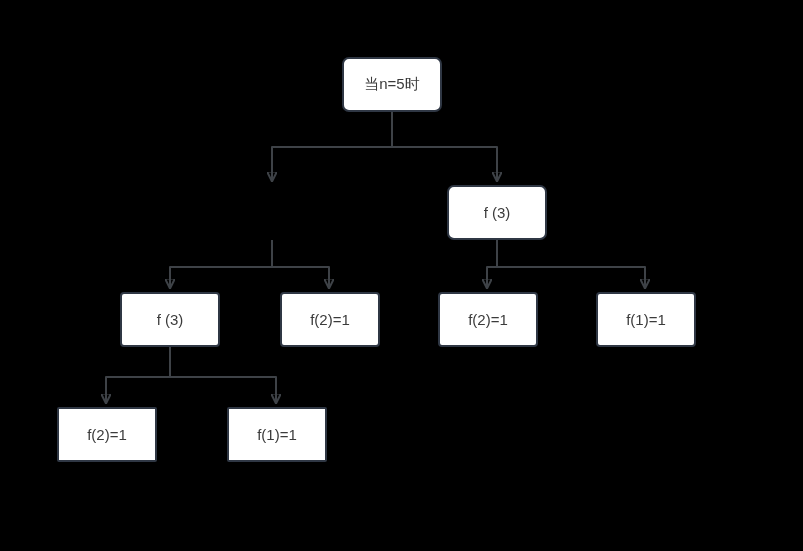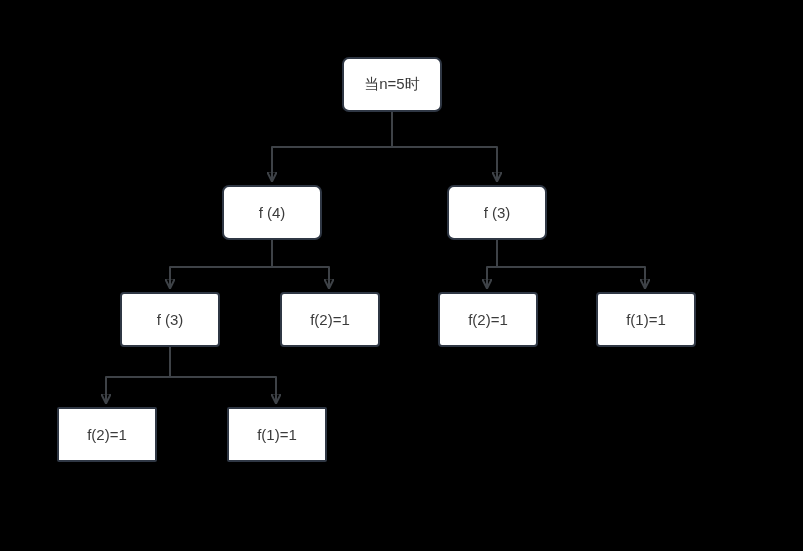--- a/index.html
+++ b/index.html
@@ -71,21 +71,20 @@
     <path d="M272,240 L272,267 L170,267 L170,287" marker-end="url(#arrow)"></path>
     <path d="M272,240 L272,267 L329,267 L329,287" marker-end="url(#arrow)"></path>
     <path d="M497,240 L497,267 L487,267 L487,287" marker-end="url(#arrow)"></path>
     <path d="M497,240 L497,267 L645,267 L645,287" marker-end="url(#arrow)"></path>
     <path d="M170,347 L170,377 L106,377 L106,402" marker-end="url(#arrow)"></path>
     <path d="M170,347 L170,377 L276,377 L276,402" marker-end="url(#arrow)"></path>
   </svg>
 
   <div id="n-root" class="node r6">当n=5时</div>
 
-  <div id="n-f4" class="node r6">f (4)</div>
 
   <div id="n-f3r" class="node r6">f (3)</div>
 
   <div id="n-f3l" class="node r4">f (3)</div>
 
   <div id="n-d" class="node r4">f(2)=1</div>
 
   <div id="n-e" class="node r4">f(2)=1</div>
 
   <div id="n-f" class="node r4">f(1)=1</div>

